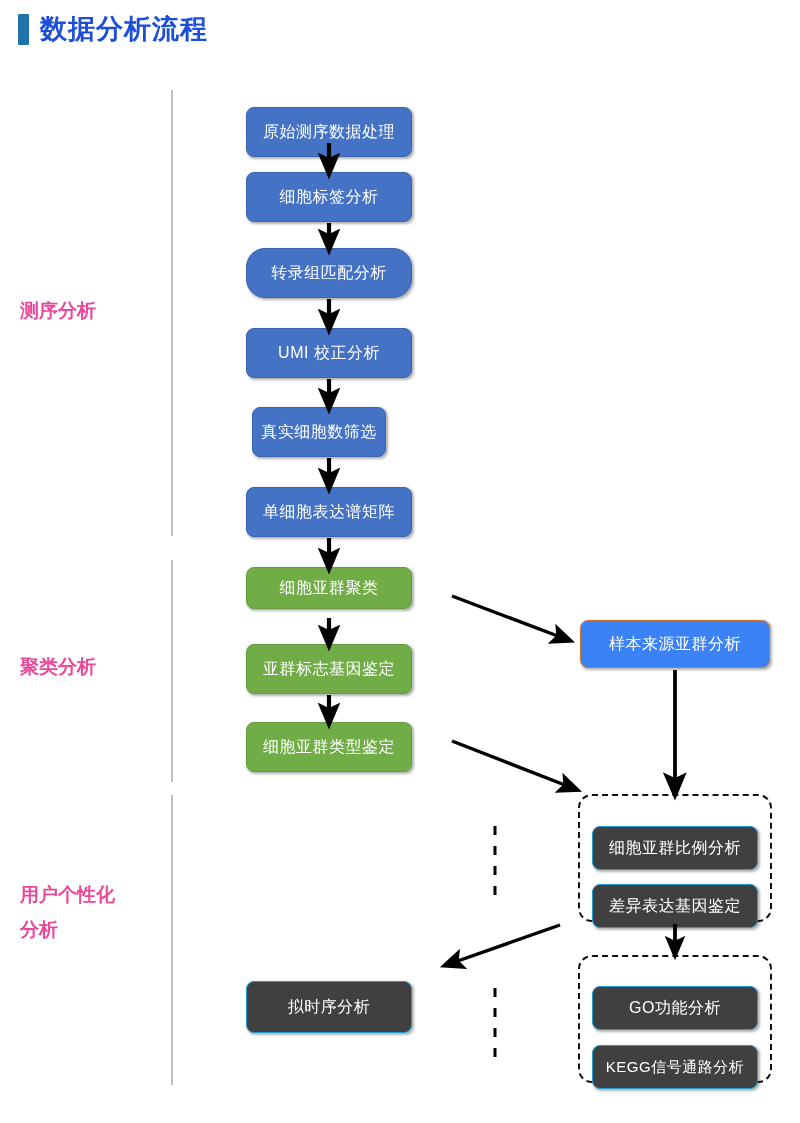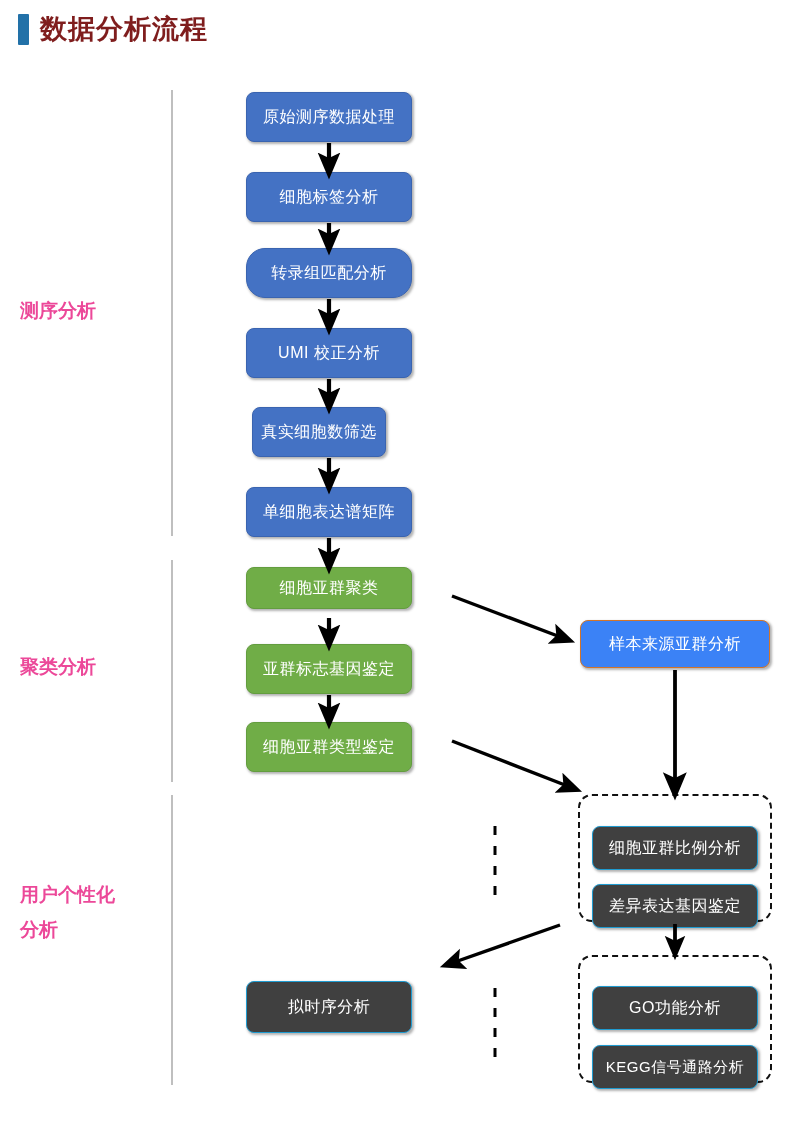--- a/index.html
+++ b/index.html
@@ -8,21 +8,21 @@
     background:#ffffff;
     font-family:"Liberation Sans","DejaVu Sans",sans-serif;
     position:relative;
     overflow:hidden;
   }
   #canvas{position:absolute;left:0;top:0;width:800px;height:1123px;}
 
   
   .title-wrap{position:absolute;left:18px;top:14px;display:flex;align-items:center;gap:11px;}
   .title-bar{width:11px;height:31px;background:#2271A8;border-radius:1px;}
-  .title-text{font-size:27px;font-weight:bold;color:#7f1d1d;letter-spacing:1px;line-height:31px;}
+  .title-text{font-size:27px;font-weight:bold;color:#1d4ed8;letter-spacing:1px;line-height:31px;}
 
   
   .stage-label{position:absolute;font-size:19px;color:#ec4899;font-weight:bold;line-height:34px;}
 
   
   .rule{position:absolute;width:2px;background:#BFBFBF;}
 
   
   .node{
     position:absolute;
@@ -65,21 +65,21 @@
 
   <div class="rule" style="left:171px;top:90px;height:446px;"></div>
   <div class="rule" style="left:171px;top:560px;height:222px;"></div>
   <div class="rule" style="left:171px;top:795px;height:290px;"></div>
 
   <div class="stage-label" style="left:20px;top:294px;">测序分析</div>
   <div class="stage-label" style="left:20px;top:650px;">聚类分析</div>
   <div class="stage-label" style="left:20px;top:878px;">用户个性化</div>
   <div class="stage-label" style="left:20px;top:913px;">分析</div>
 
-  <div class="node blue" style="left:246px;top:92px;width:166px;height:50px;">原始测序数据处理</div>
+  <div class="node blue" style="left:246px;top:107px;width:166px;height:50px;">原始测序数据处理</div>
   <div class="node blue" style="left:246px;top:172px;width:166px;height:50px;">细胞标签分析</div>
   <div class="node blue" style="left:246px;top:248px;width:166px;height:50px;border-radius:19px;">转录组匹配分析</div>
   <div class="node blue" style="left:246px;top:328px;width:166px;height:50px;">UMI 校正分析</div>
   <div class="node blue" style="left:252px;top:407px;width:134px;height:50px;">真实细胞数筛选</div>
   <div class="node blue" style="left:246px;top:487px;width:166px;height:50px;">单细胞表达谱矩阵</div>
 
   <div class="node green" style="left:246px;top:567px;width:166px;height:42px;">细胞亚群聚类</div>
   <div class="node green" style="left:246px;top:644px;width:166px;height:50px;">亚群标志基因鉴定</div>
   <div class="node green" style="left:246px;top:722px;width:166px;height:50px;">细胞亚群类型鉴定</div>
 

